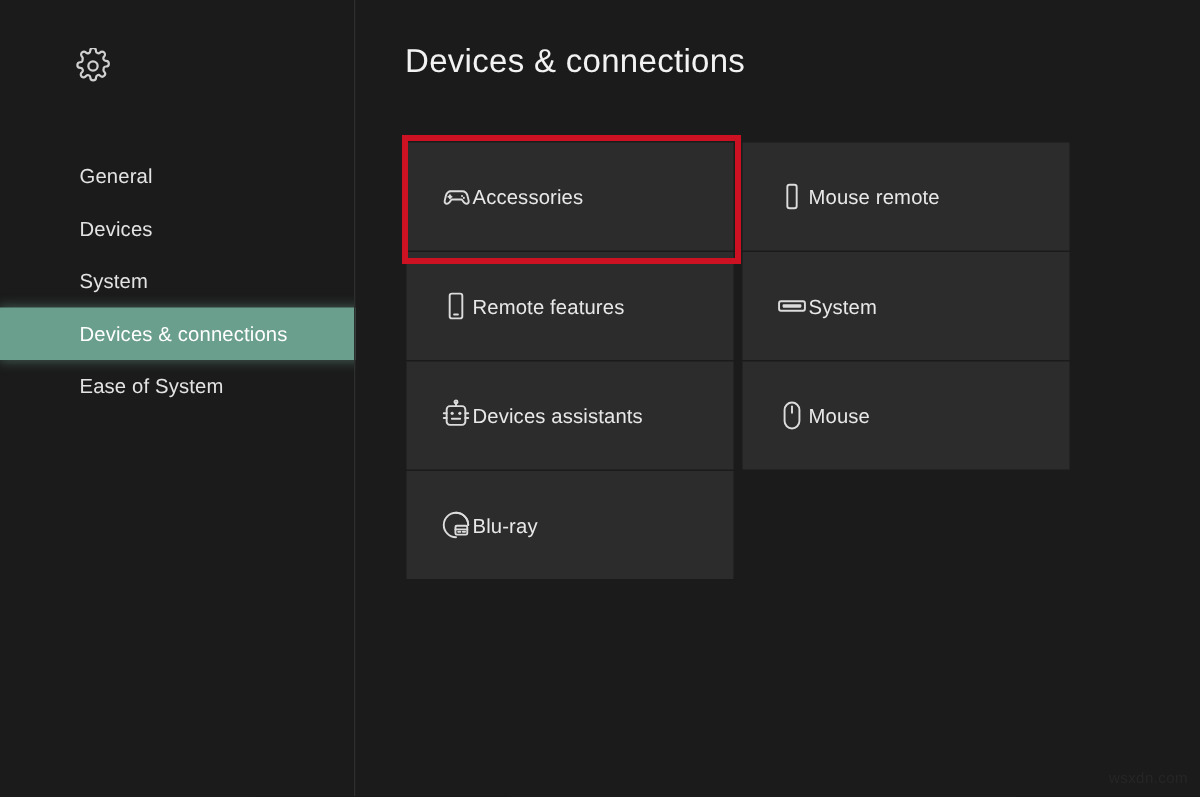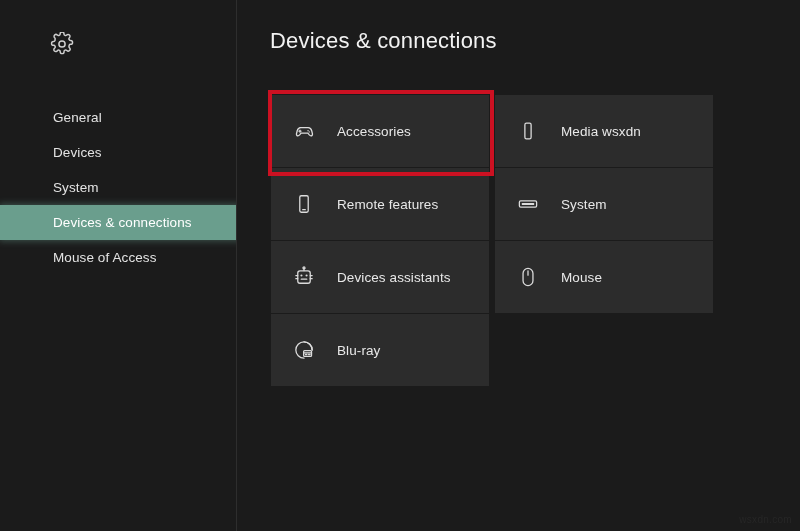--- a/index.html
+++ b/index.html
@@ -92,21 +92,20 @@
     grid-auto-rows:72px;
     column-gap:6px;
     row-gap:1px;
   }
 
   .tile {
     background:#2c2c2c;
     display:flex;
     align-items:center;
     padding-left:22px;
-    gap:22px;
     color:#e8e8e8;
   }
   .tile .tile-icon {
     width:22px; height:22px;
     flex:0 0 22px;
     display:flex; align-items:center; justify-content:center;
     color:#dddddd;
   }
   .tile .tile-icon svg { display:block; }
   .tile .tile-label {
@@ -155,21 +154,21 @@
       <div class="nav-item">
         <span>Devices</span>
       </div>
       <div class="nav-item">
         <span>System</span>
       </div>
       <div class="nav-item active">
         <span>Devices &amp; connections</span>
       </div>
       <div class="nav-item">
-        <span>Mouse of Access</span>
+        <span>Ease of System</span>
       </div>
     </div>
   </div>
 
   <div id="content">
 
     <div id="page-title">Devices &amp; connections</div>
 
     <div id="tiles">
 
@@ -184,21 +183,21 @@
         </span>
         <span class="tile-label">Accessories</span>
       </div>
 
       <div class="tile">
         <span class="tile-icon">
           <svg width="22" height="22" viewBox="0 0 24 24" fill="none" stroke="#dcdcdc" stroke-width="1.4" stroke-linecap="round" stroke-linejoin="round">
             <rect x="8.6" y="3.4" width="6.8" height="17.2" rx="1.7"></rect>
           </svg>
         </span>
-        <span class="tile-label">Media wsxdn</span>
+        <span class="tile-label">Mouse remote</span>
       </div>
 
       <div class="tile">
         <span class="tile-icon">
           <svg width="22" height="22" viewBox="0 0 24 24" fill="none" stroke="#dcdcdc" stroke-width="1.4" stroke-linecap="round" stroke-linejoin="round">
             <rect x="7.4" y="3" width="9.2" height="18" rx="1.6"></rect>
             <path d="M10.6 18.2h2.8"></path>
           </svg>
         </span>
         <span class="tile-label">Remote features</span>

